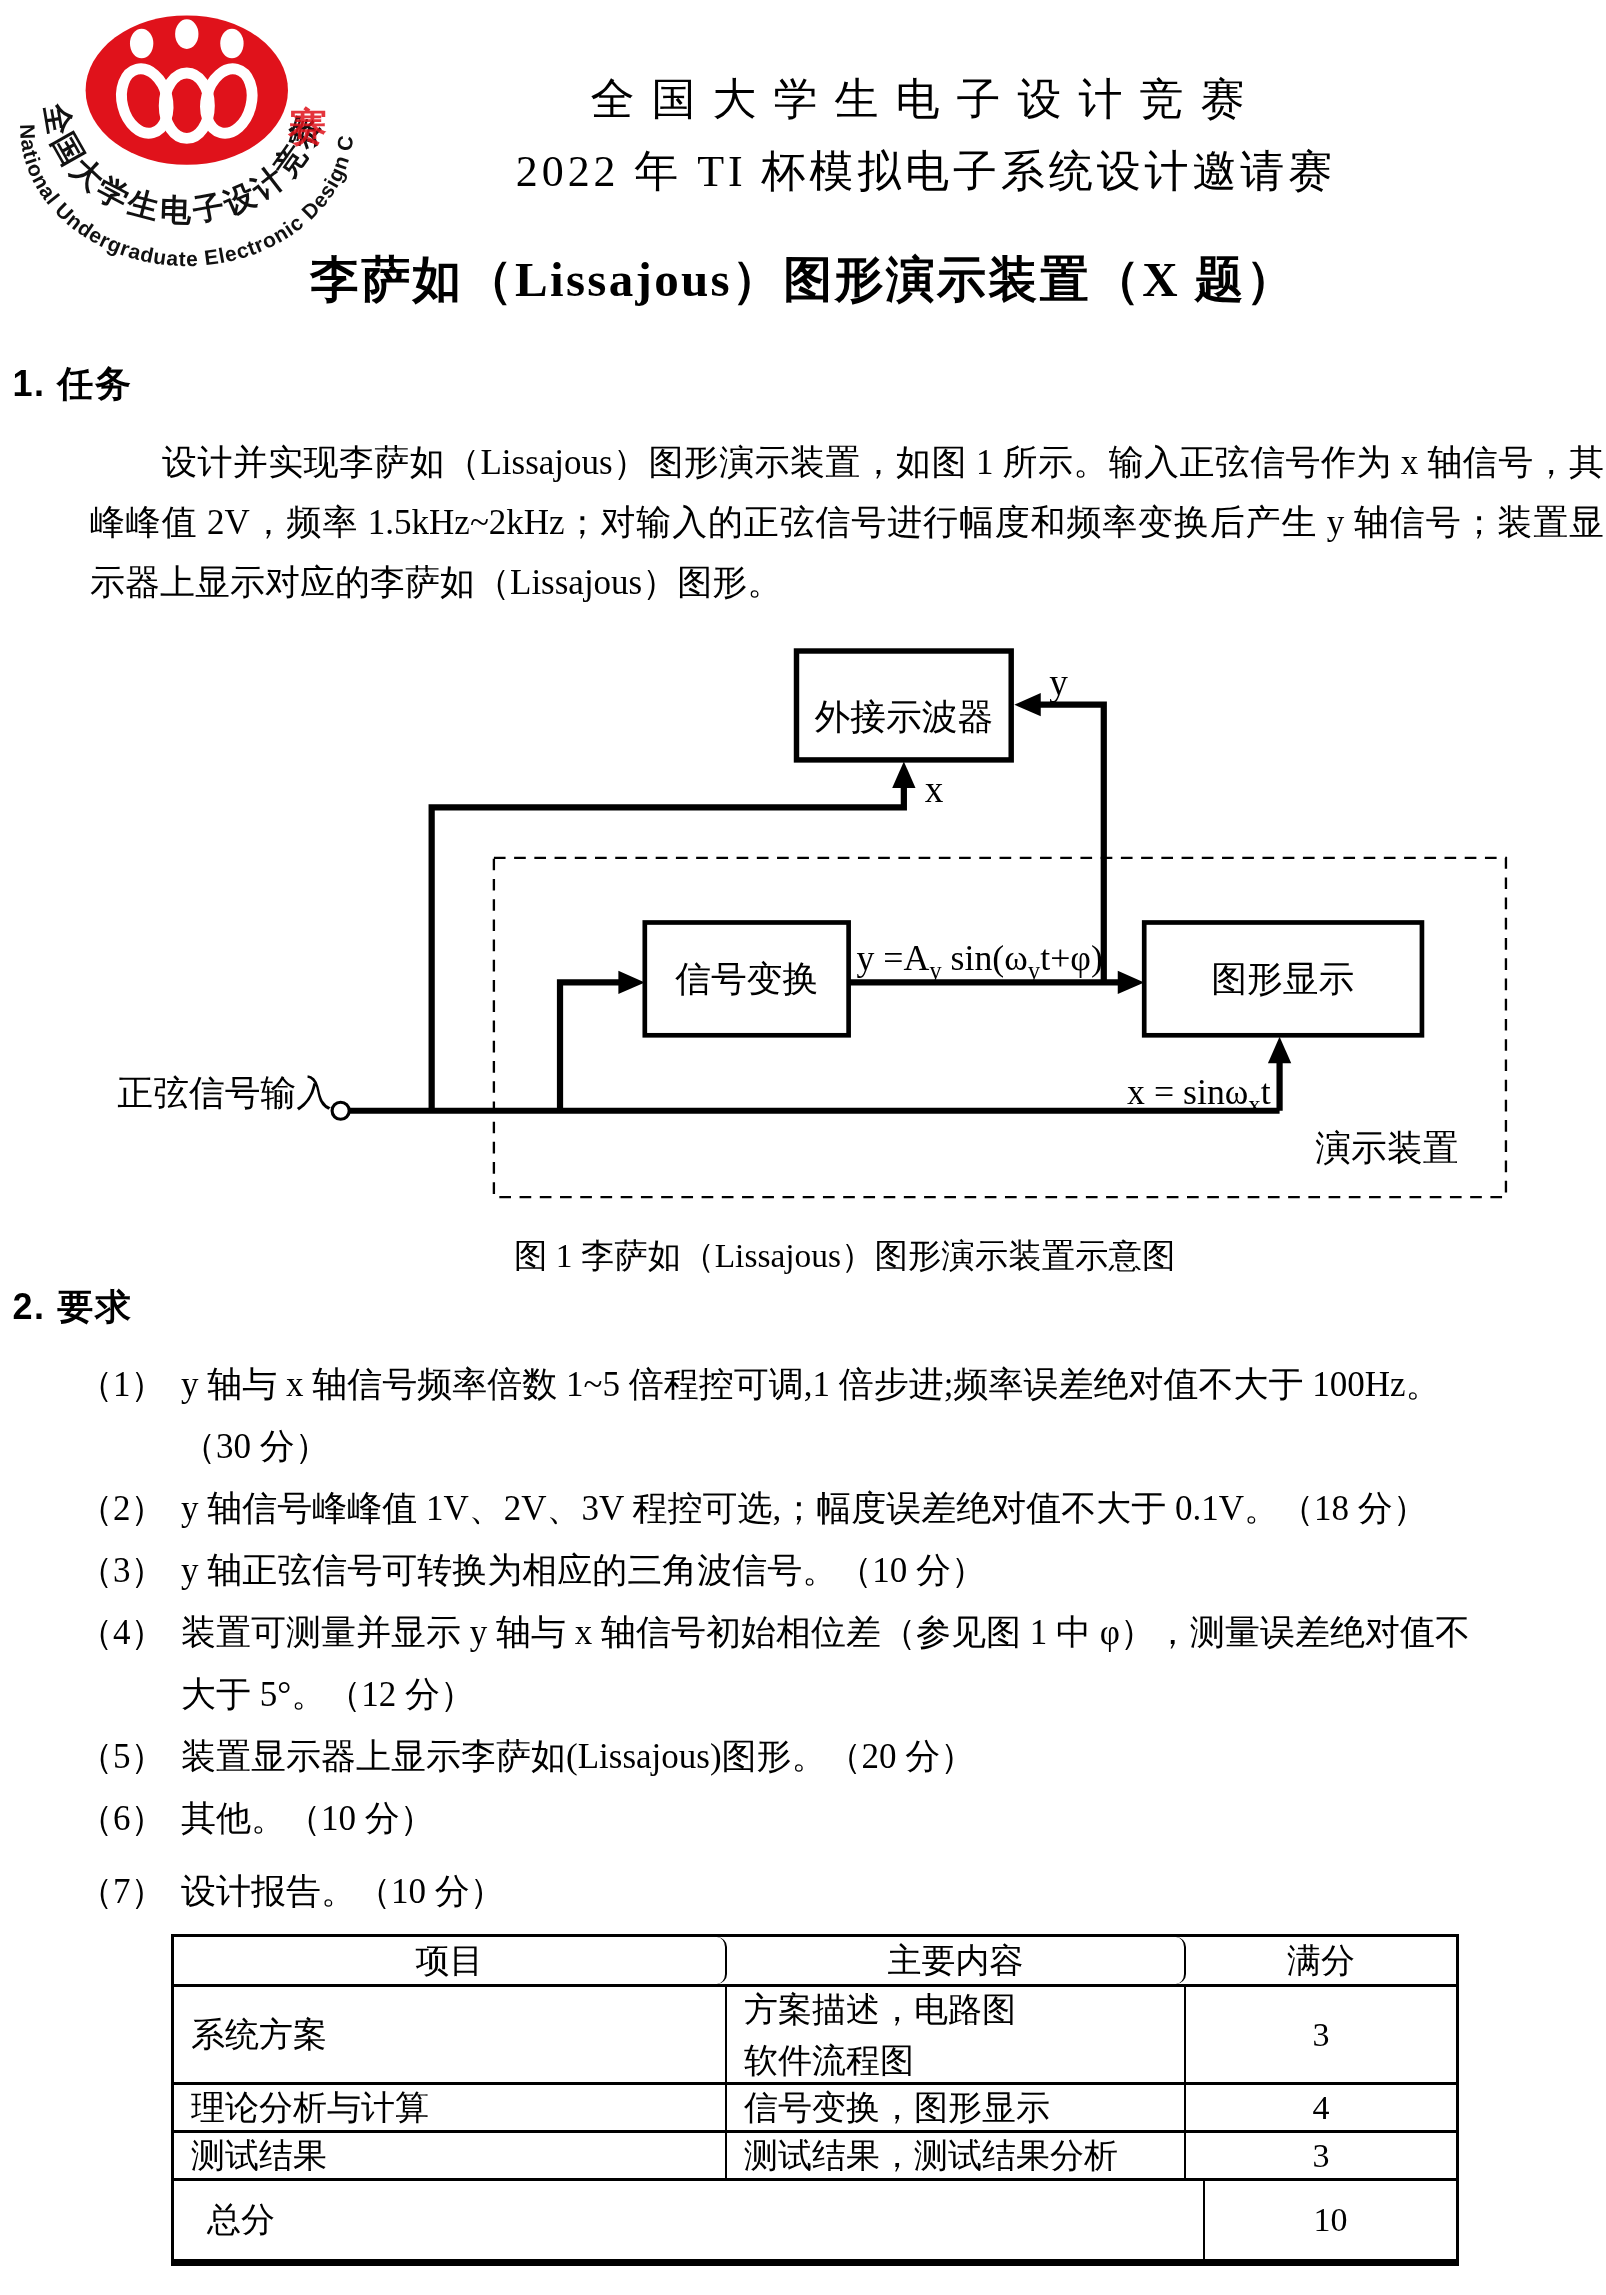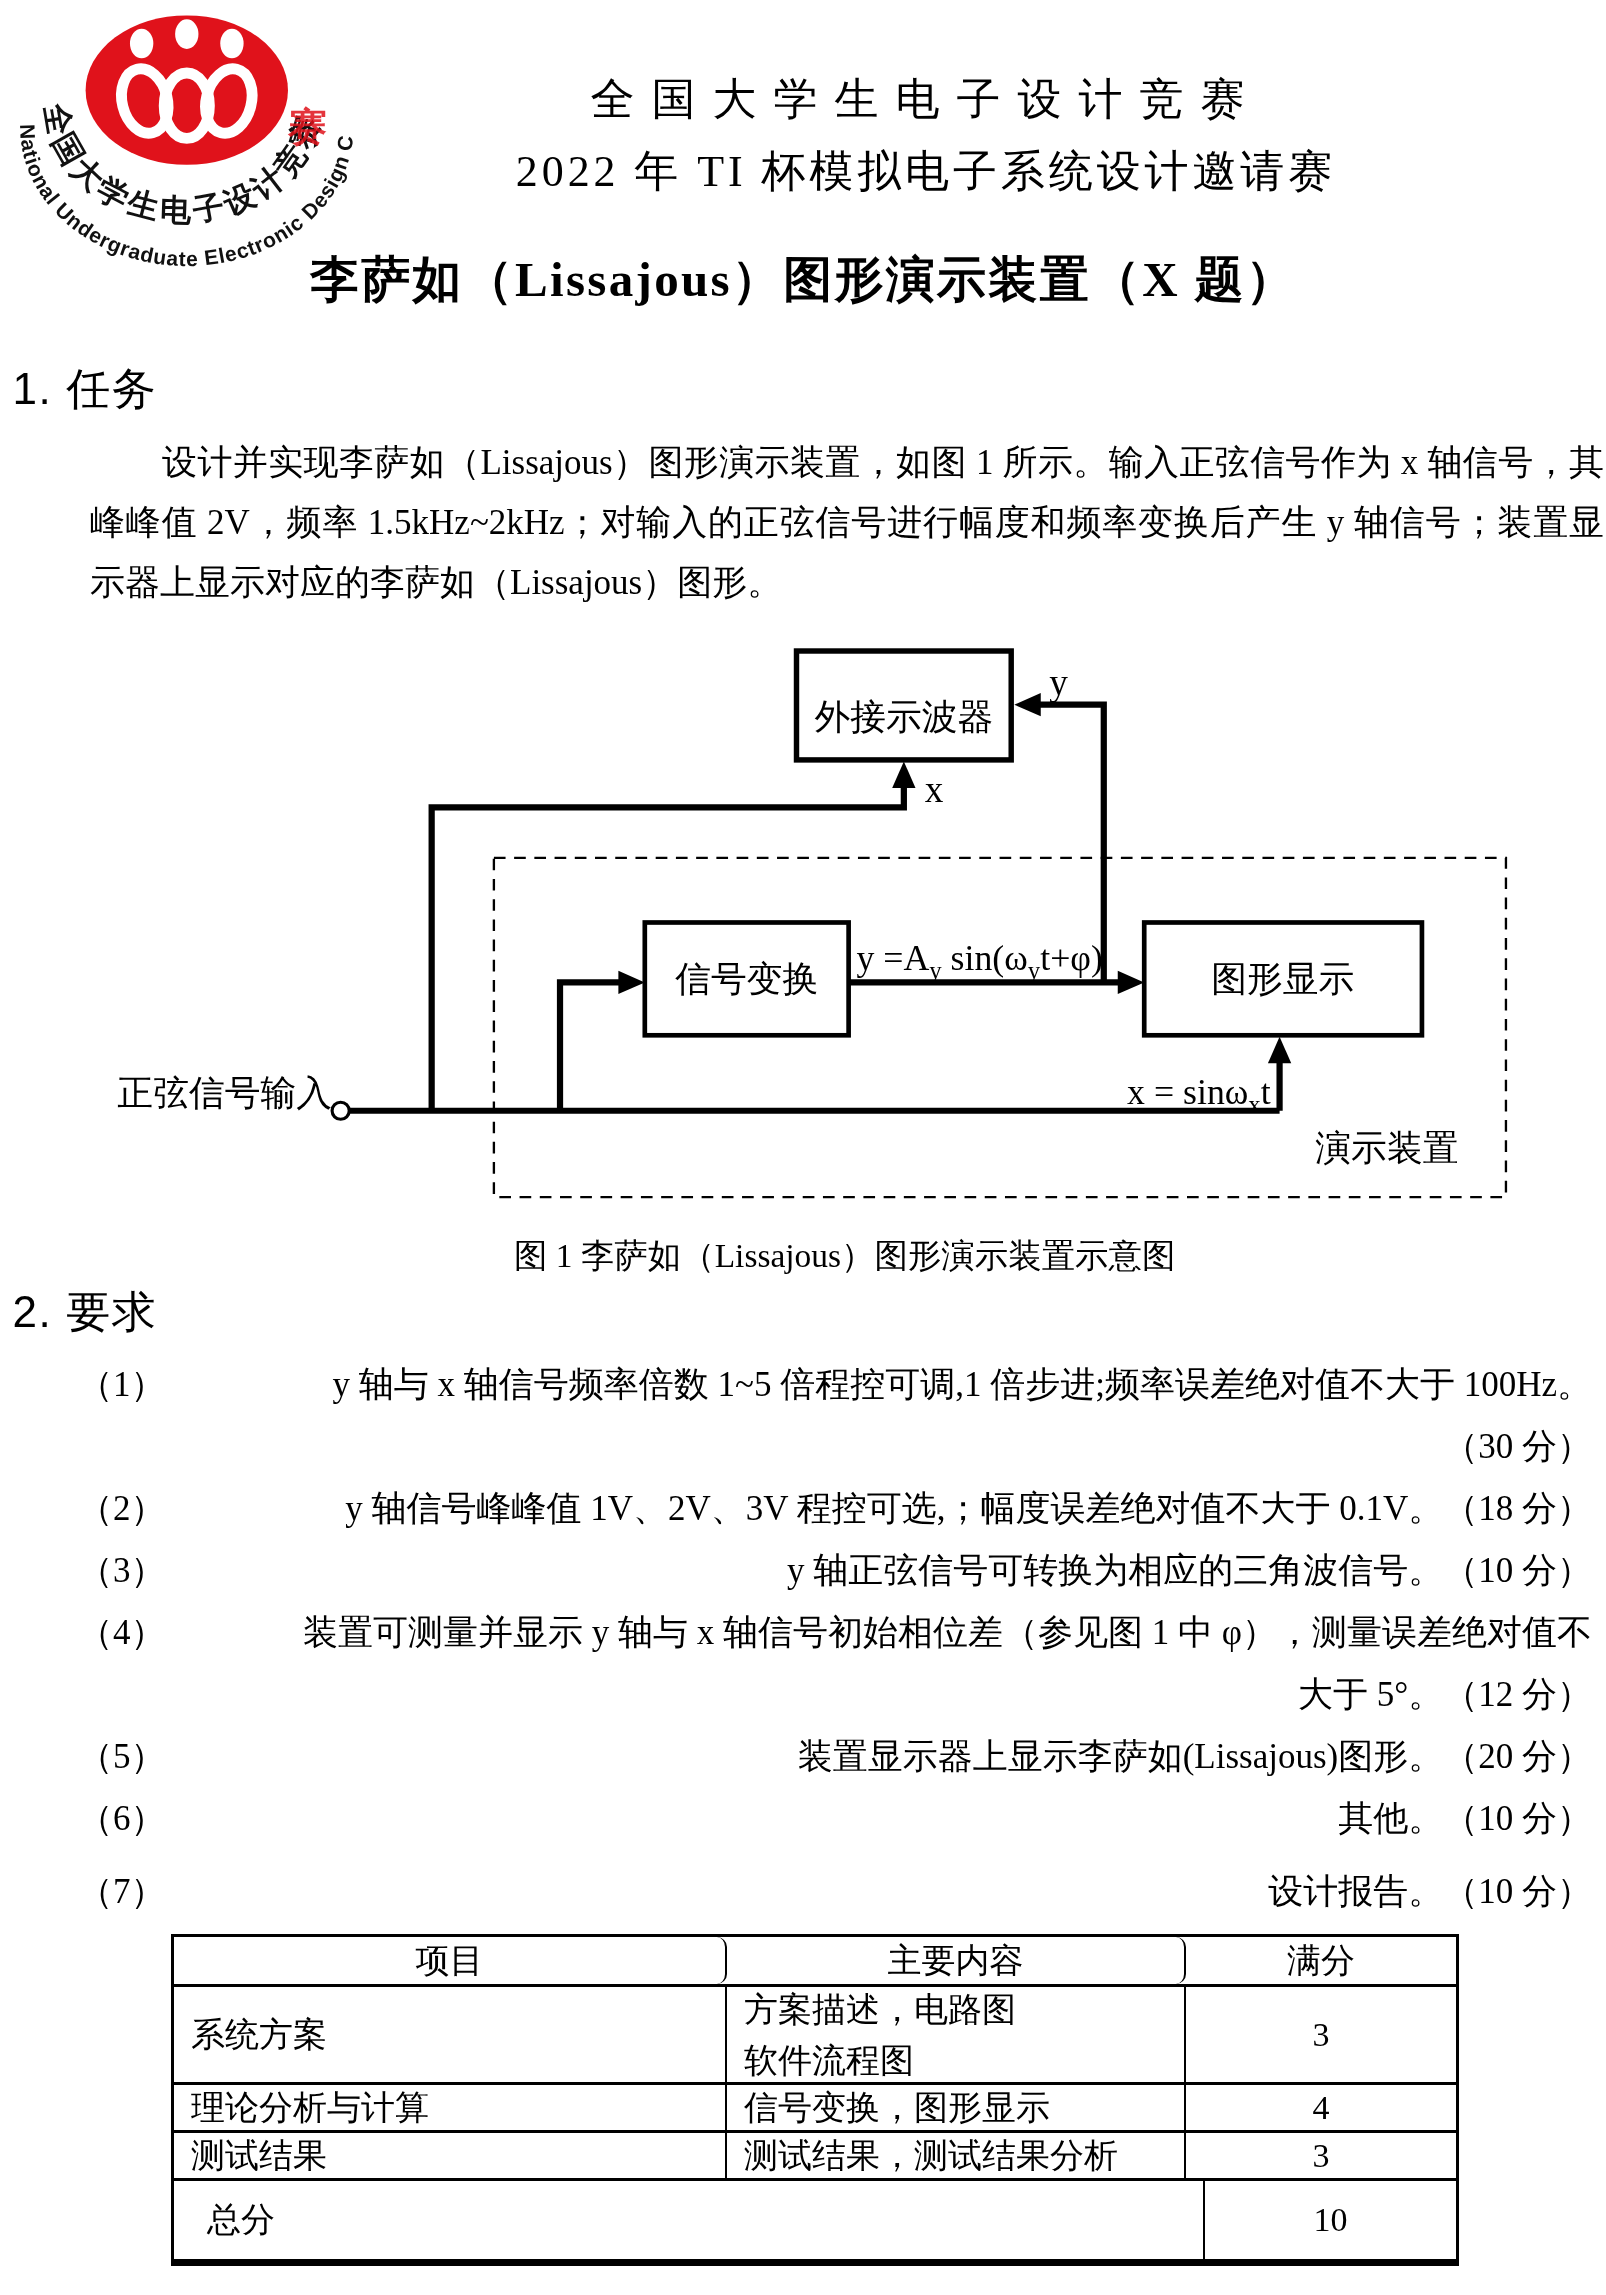--- a/index.html
+++ b/index.html
@@ -10,35 +10,35 @@
   
   .logo-svg{position:absolute;left:14px;top:6.2px;}
   .header-text{position:absolute;left:420px;top:64px;width:1012px;text-align:center;}
   .header-line1{font-size:44px;letter-spacing:17px;line-height:72px;white-space:nowrap;}
   .header-line2{font-size:44px;letter-spacing:3.9px;line-height:72px;white-space:nowrap;}
   
   .doc-title{position:absolute;left:0;top:247px;width:1607px;text-align:center;
     font-size:49px;font-weight:bold;letter-spacing:2.3px;}
   
   .sec-heading{position:absolute;left:12.5px;font-family:"Liberation Sans","DejaVu Sans",sans-serif;
-    font-size:44px;font-weight:normal;letter-spacing:1.6px;}
+    font-size:36px;font-weight:bold;letter-spacing:1.6px;}
   .sec1{top:360px;}
   .sec2{top:1283px;}
   
   .task-para{position:absolute;left:90px;top:433px;width:1514px;
     font-size:35px;line-height:60px;text-align:justify;text-indent:72px;}
   
   .diagram-svg{position:absolute;left:0;top:623px;}
   
   .req-list{position:absolute;left:78px;top:1354px;width:1514px;font-size:35px;}
   .req-item{display:flex;align-items:flex-start;}
   .req-item.last{margin-top:11px;}
   .req-num{width:103px;flex:none;line-height:62px;}
   .req-body{flex:1;min-width:0;}
-  .req-line{display:flex;justify-content:flex-end;line-height:62px;}
+  .req-line{display:flex;justify-content:flex-start;line-height:62px;}
   .req-text{white-space:pre-wrap;}
   .req-score{white-space:nowrap;}
   
   .score-table{position:absolute;left:171px;top:1934px;width:1288px;
     border:3.9px solid #000;border-bottom-width:7px;box-sizing:border-box;font-size:34px;}
   .tbl-row{display:flex;border-bottom:3.9px solid #000;box-sizing:border-box;}
   .tbl-row:last-child{border-bottom:none;}
   .cell{display:flex;align-items:center;box-sizing:border-box;}
   .cell.c1{width:553px;border-right:2.3px solid #000;}
   .cell.c2{width:459px;border-right:2.3px solid #000;}

